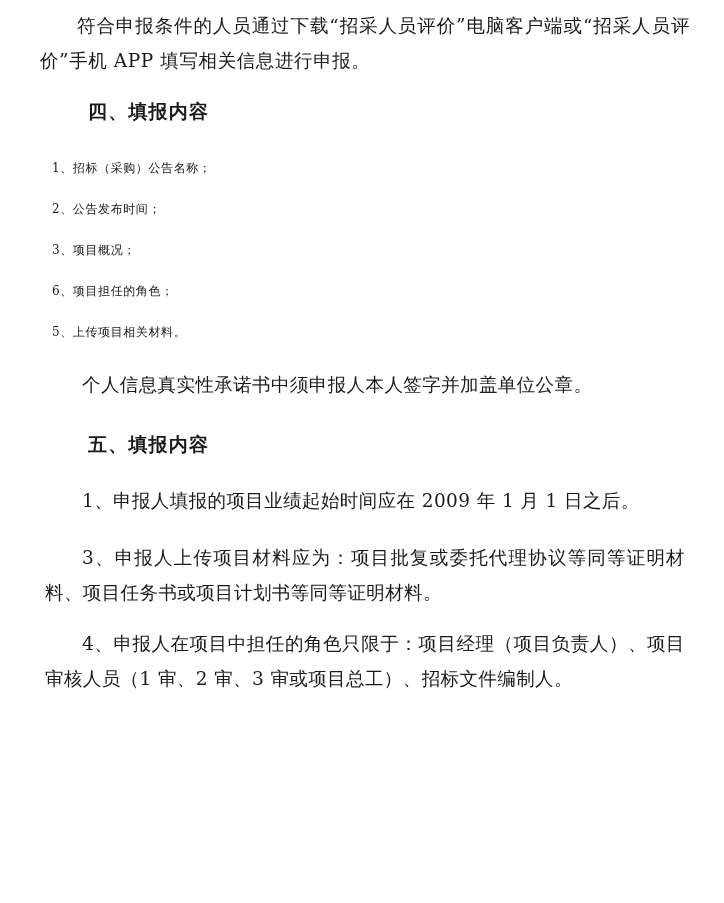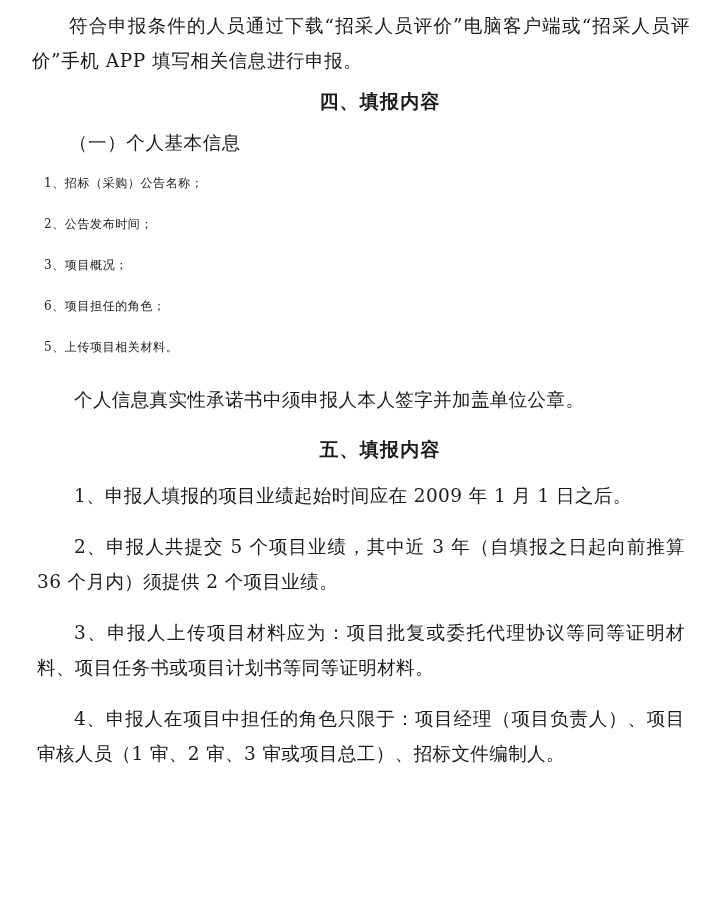--- a/index.html
+++ b/index.html
@@ -12,41 +12,40 @@
     height: 903px;
     font-family: "DejaVu Serif", "Liberation Serif", serif;
     color: #1a1a1a;
     overflow: hidden;
   }
   .page {
     position: relative;
     width: 724px;
     height: 791px;
     box-sizing: border-box;
-    padding: 8px 34px 0 32px;
+    padding: 8px 34px 0 40px;
   }
   .para {
     font-size: 18.5px;
     line-height: 35px;
     text-align: justify;
     text-justify: inter-ideograph;
     margin: 0;
     letter-spacing: 0.6px;
   }
   .indent2 {
     text-indent: 2em;
   }
   .heading {
     font-size: 19px;
     line-height: 35px;
     font-weight: bold;
     text-indent: 2em;
-    margin: 0;
+    margin: 10px;
     letter-spacing: 1.2px;
-    text-align: center;
   }
   .sub {
     font-size: 18.5px;
     line-height: 35px;
     text-indent: 2em;
     margin: 0;
     letter-spacing: 0.6px;
   }
   .item {
     font-size: 12px;
@@ -72,21 +71,20 @@
 <div class="page">
 
   <p class="para indent2">符合申报条件的人员通过下载“招采人员评价”电脑客户端或“招采人员评价”手机 APP 填写相关信息进行申报。</p>
 
   <div class="gap-sm"></div>
 
   <p class="heading">四、填报内容</p>
 
   <div class="gap-sm"></div>
 
-  <p class="sub">（一）个人基本信息</p>
 
   <div class="gap-sm"></div>
 
   <p class="item">1、招标（采购）公告名称；</p>
   <div class="gap-sm"></div>
   <p class="item">2、公告发布时间；</p>
   <div class="gap-sm"></div>
   <p class="item">3、项目概况；</p>
   <div class="gap-sm"></div>
   <p class="item">6、项目担任的角色；</p>
@@ -101,20 +99,19 @@
   <p class="flow indent2">个人信息真实性承诺书中须申报人本人签字并加盖单位公章。</p>
 
   <div class="gap-md"></div>
 
   <p class="heading">五、填报内容</p>
 
   <div class="gap-sm"></div>
 
   <p class="flow indent2">1、申报人填报的项目业绩起始时间应在 2009 年 1 月 1 日之后。</p>
   <div class="gap-sm"></div>
-  <p class="flow indent2">2、申报人共提交 5 个项目业绩，其中近 3 年（自填报之日起向前推算 36 个月内）须提供 2 个项目业绩。</p>
   <div class="gap-sm"></div>
   <p class="flow indent2">3、申报人上传项目材料应为：项目批复或委托代理协议等同等证明材料、项目任务书或项目计划书等同等证明材料。</p>
   <div class="gap-sm"></div>
   <p class="flow indent2">4、申报人在项目中担任的角色只限于：项目经理（项目负责人）、项目审核人员（1 审、2 审、3 审或项目总工）、招标文件编制人。</p>
   <div class="gap-sm"></div>
 
 </div>
 
 </body></html>

